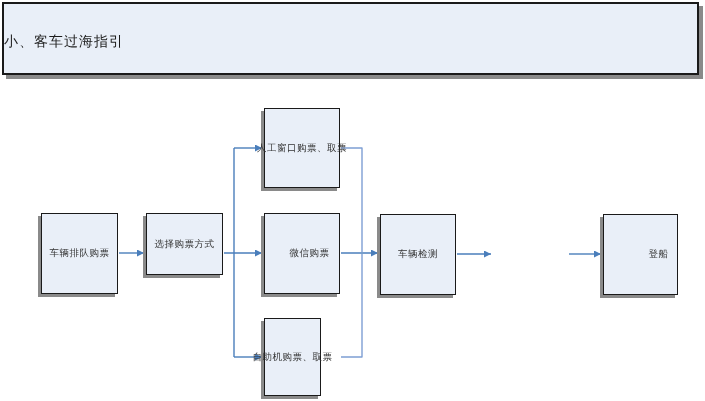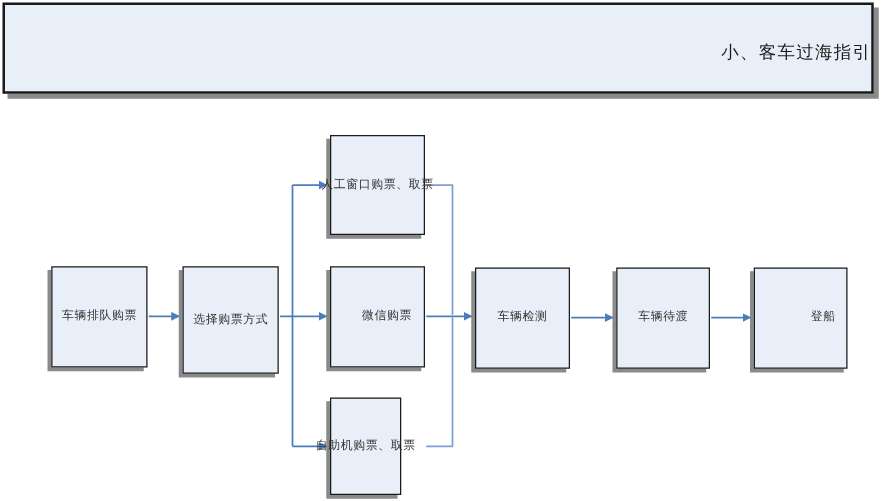--- a/index.html
+++ b/index.html
@@ -25,21 +25,21 @@
   .title-banner{
     position:absolute;
     left:2px; top:2px;
     width:697px; height:73px;
     box-sizing:border-box;
     background:var(--node-fill);
     border:2px solid var(--node-border);
     box-shadow:4px 4px 0 var(--shadow);
     display:flex;
     align-items:center;
-    justify-content:flex-end;
+    justify-content:flex-start;
   }
   .title-banner .title-text{
     font-size:14px;
     letter-spacing:1px;
     color:#1c1c1c;
     padding-top:6px;
   }
   .node{
     position:absolute;
     box-sizing:border-box;
@@ -55,21 +55,21 @@
   .node .line{
     display:block;
     font-size:9.5px;
     line-height:1.9;
     letter-spacing:0.5px;
     color:#333333;
     white-space:nowrap;
   }
   
   .n-queue      {left:41px;  top:213px; width:77px; height:81px;}
-  .n-choose     {left:146px; top:213px; width:77px; height:86px;}
+  .n-choose     {left:146px; top:213px; width:77px; height:62px;}
   .n-wechat     {left:264px; top:213px; width:76px; height:81px;padding-left:15px;}
   .n-inspection {left:380px; top:214px; width:76px; height:81px;}
   .n-waiting    {left:493px; top:214px; width:75px; height:81px;}
   .n-boarding   {left:603px; top:214px; width:75px; height:81px;padding-left:36px;}
   
   .n-manual     {left:264px; top:108px; width:76px; height:80px;}
   .n-kiosk      {left:264px; top:318px; width:57px; height:78px;}
 
   .connector-layer{
     position:absolute;
@@ -136,21 +136,18 @@
 
   <div class="node n-kiosk">
     <span class="line">自助机</span>
     <span class="line">购票、取票</span>
   </div>
 
   <div class="node n-inspection">
     <span class="line">车辆检测</span>
   </div>
 
-  <div class="node n-waiting">
-    <span class="line">车辆待渡</span>
-  </div>
 
   <div class="node n-boarding">
     <span class="line">登船</span>
   </div>
 
 </div>
 
 </body></html>

